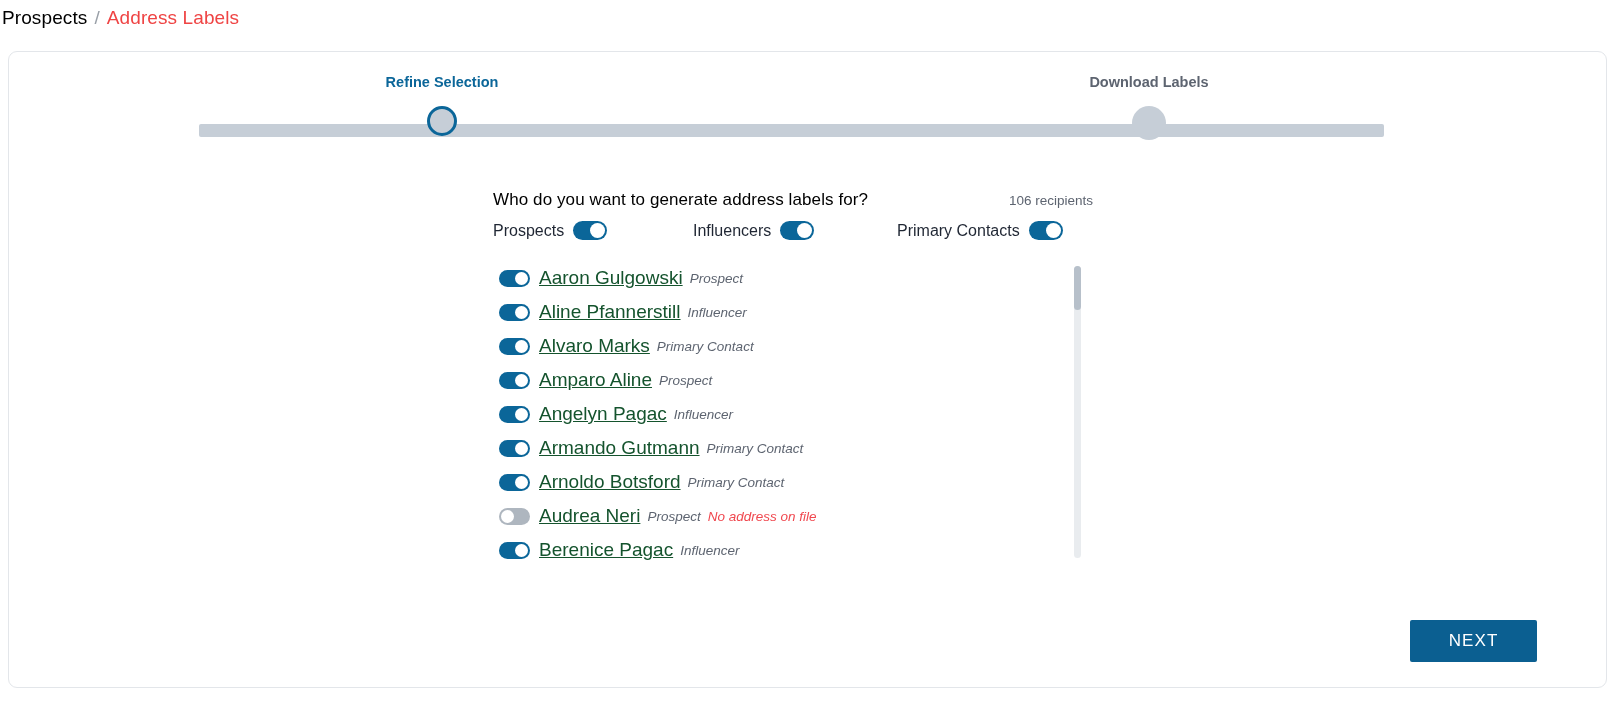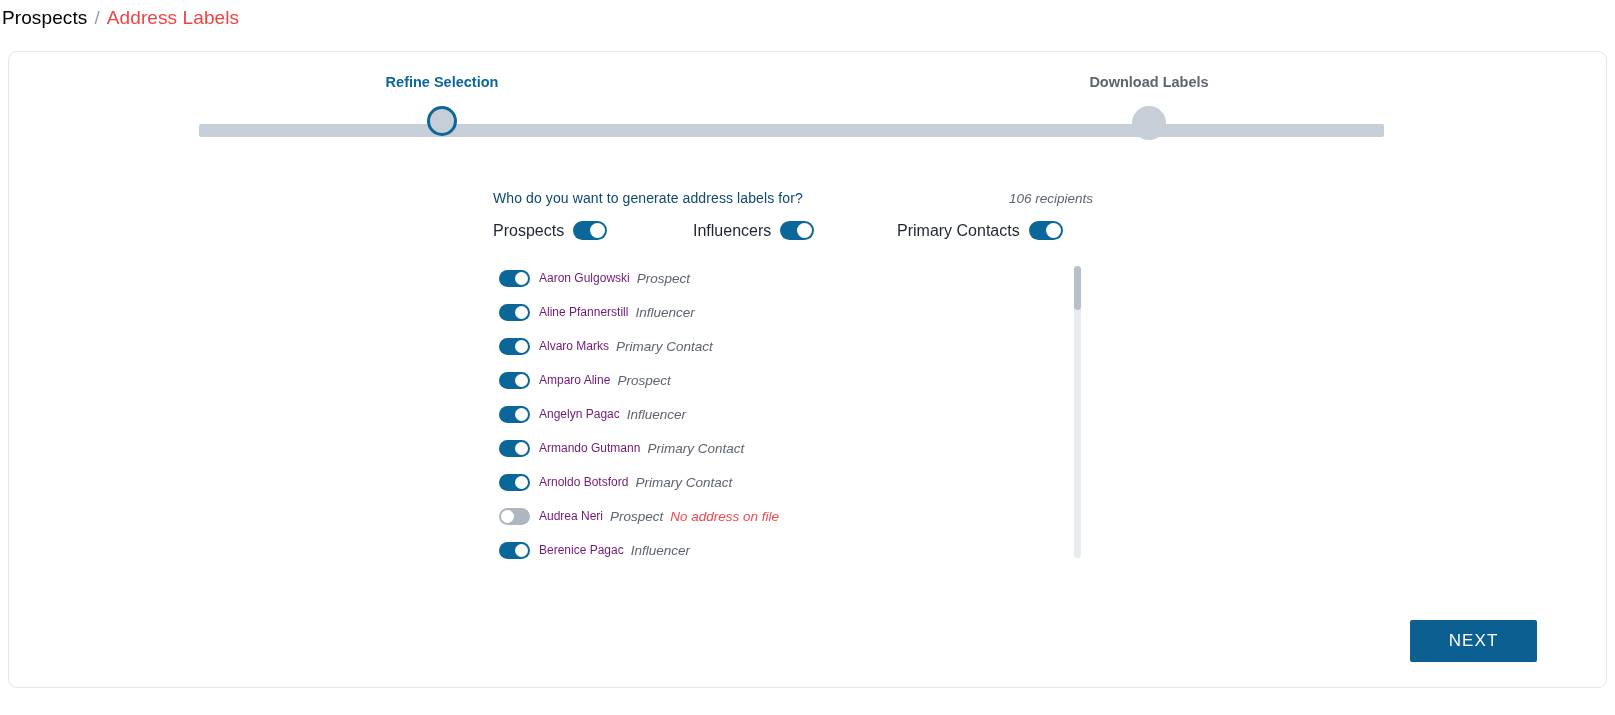--- a/index.html
+++ b/index.html
@@ -91,28 +91,27 @@
   }
   .question-row {
     position: absolute;
     left: 484px; top: 18px;
     width: 600px;
     display: flex;
     align-items: baseline;
     justify-content: space-between;
   }
   .question {
-    font-size: 14px;
-    color: #0c4a6e;
+    font-size: 17px;
+    color: #000000;
     letter-spacing: .1px;
     white-space: nowrap;
   }
   .recipients {
     font-size: 13.5px;
-    font-style: italic;
     color: #5d6470;
     white-space: nowrap;
   }
 
   .category-row {
     position: absolute;
     left: 484px; top: 49px;
     width: 600px;
     display: flex;
   }
@@ -167,23 +166,24 @@
     width: 578px; height: 298px;
   }
   .list-item {
     display: flex;
     align-items: center;
     height: 34px;
     gap: 9px;
     padding-left: 6px;
   }
   .person-name {
-    font-size: 12px;
-    color: #701a75;
-    white-space: nowrap;
+    font-size: 19px;
+    color: #14532d;
+    white-space: nowrap;
+    text-decoration: underline;
   }
   .person-type {
     font-size: 13.5px;
     font-style: italic;
     color: #5d6470;
     white-space: nowrap;
   }
   .person-warn {
     font-size: 13.5px;
     font-style: italic;

